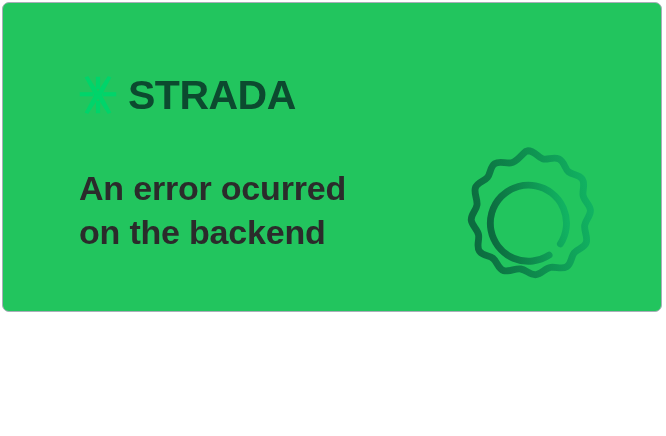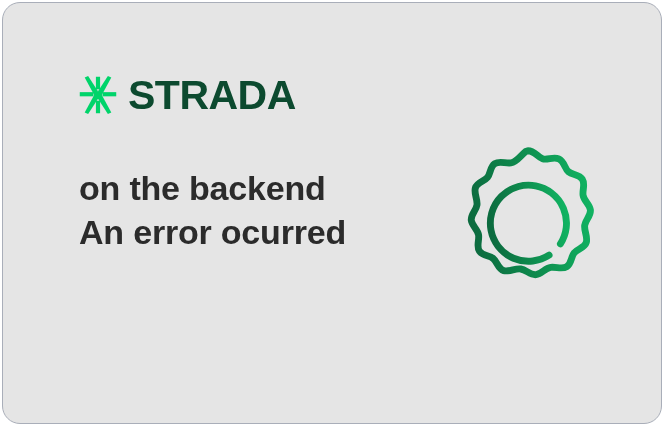--- a/index.html
+++ b/index.html
@@ -14,25 +14,25 @@
     font-family: "Liberation Sans", sans-serif;
     -webkit-font-smoothing: antialiased;
   }
 
   
   #error-card {
     position: absolute;
     left: 2px;
     top: 2px;
     width: 660px;
-    height: 422px;
+    height: 310px;
     box-sizing: border-box;
-    background: #e5e5e5;
+    background: #22c55e;
     border: 1px solid #a9aeb9;
-    border-radius: 18px;
+    border-radius: 7px;
   }
 
   
   #brand {
     position: absolute;
     left: 76px;
     top: 70px;
     display: flex;
     align-items: center;
     gap: 11px;
@@ -106,22 +106,22 @@
         <polygon points="15,96 24,100 50,60 50,48 41,48"></polygon>
 
         <polygon points="85,96 76,100 50,60 50,48 59,48"></polygon>
       </g>
     </svg>
 
     <span id="brand-wordmark">STRADA</span>
   </div>
 
   <div id="error-message">
+    <span style="display: block;">An error ocurred</span>
     <span style="display: block;">on the backend</span>
-    <span style="display: block;">An error ocurred</span>
   </div>
 
   <div id="gear-illustration">
     <svg viewBox="0 0 200 200" aria-hidden="true">
       <defs>
         <linearGradient id="gearGrad" x1="0" y1="0.5" x2="1" y2="0.35">
           <stop offset="0%" stop-color="#0c6b3f"></stop>
           <stop offset="45%" stop-color="#0e8a4d"></stop>
           <stop offset="100%" stop-color="#11b362"></stop>
         </linearGradient>

